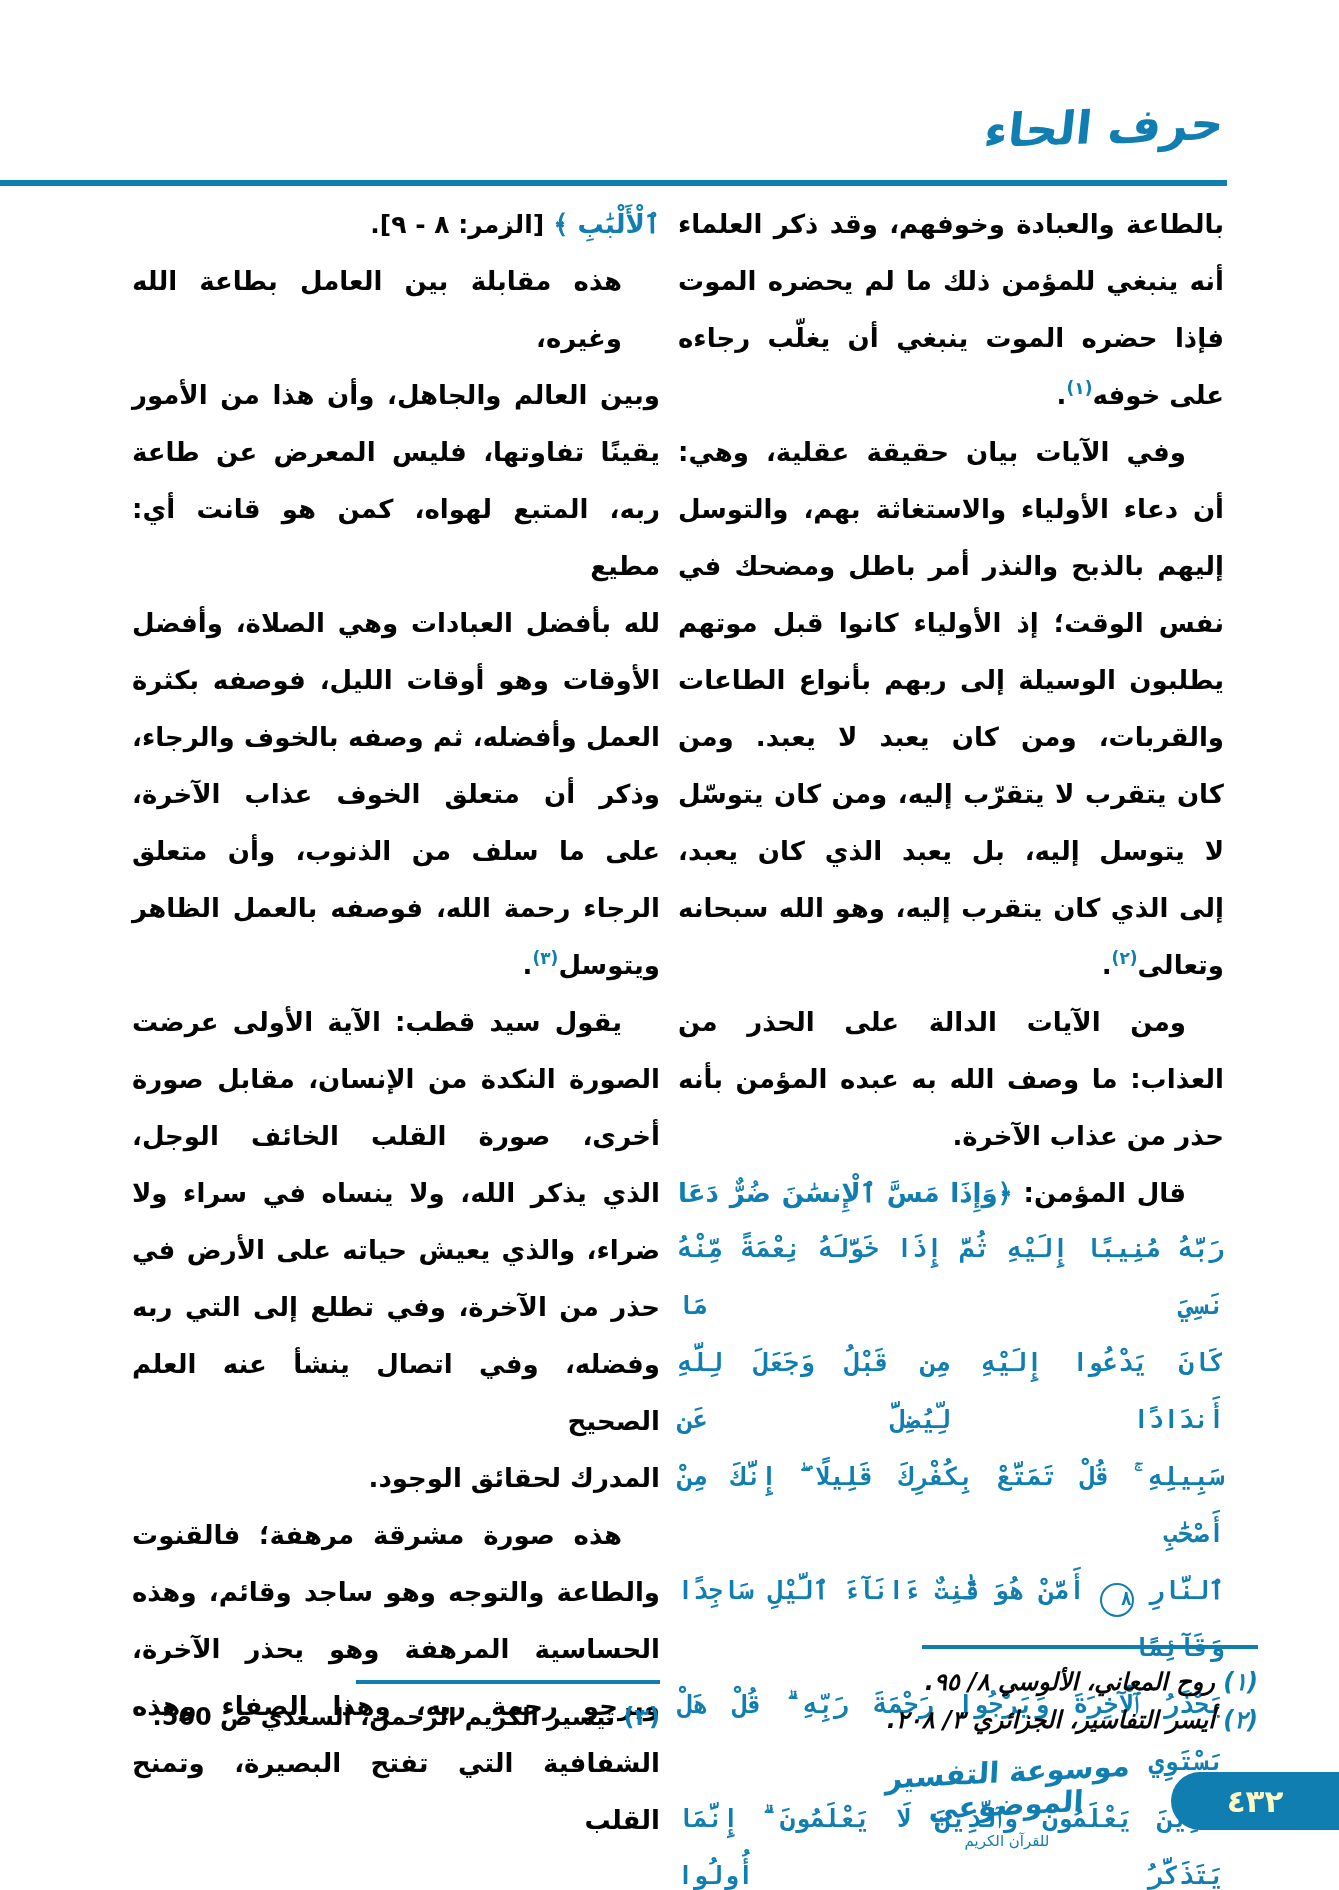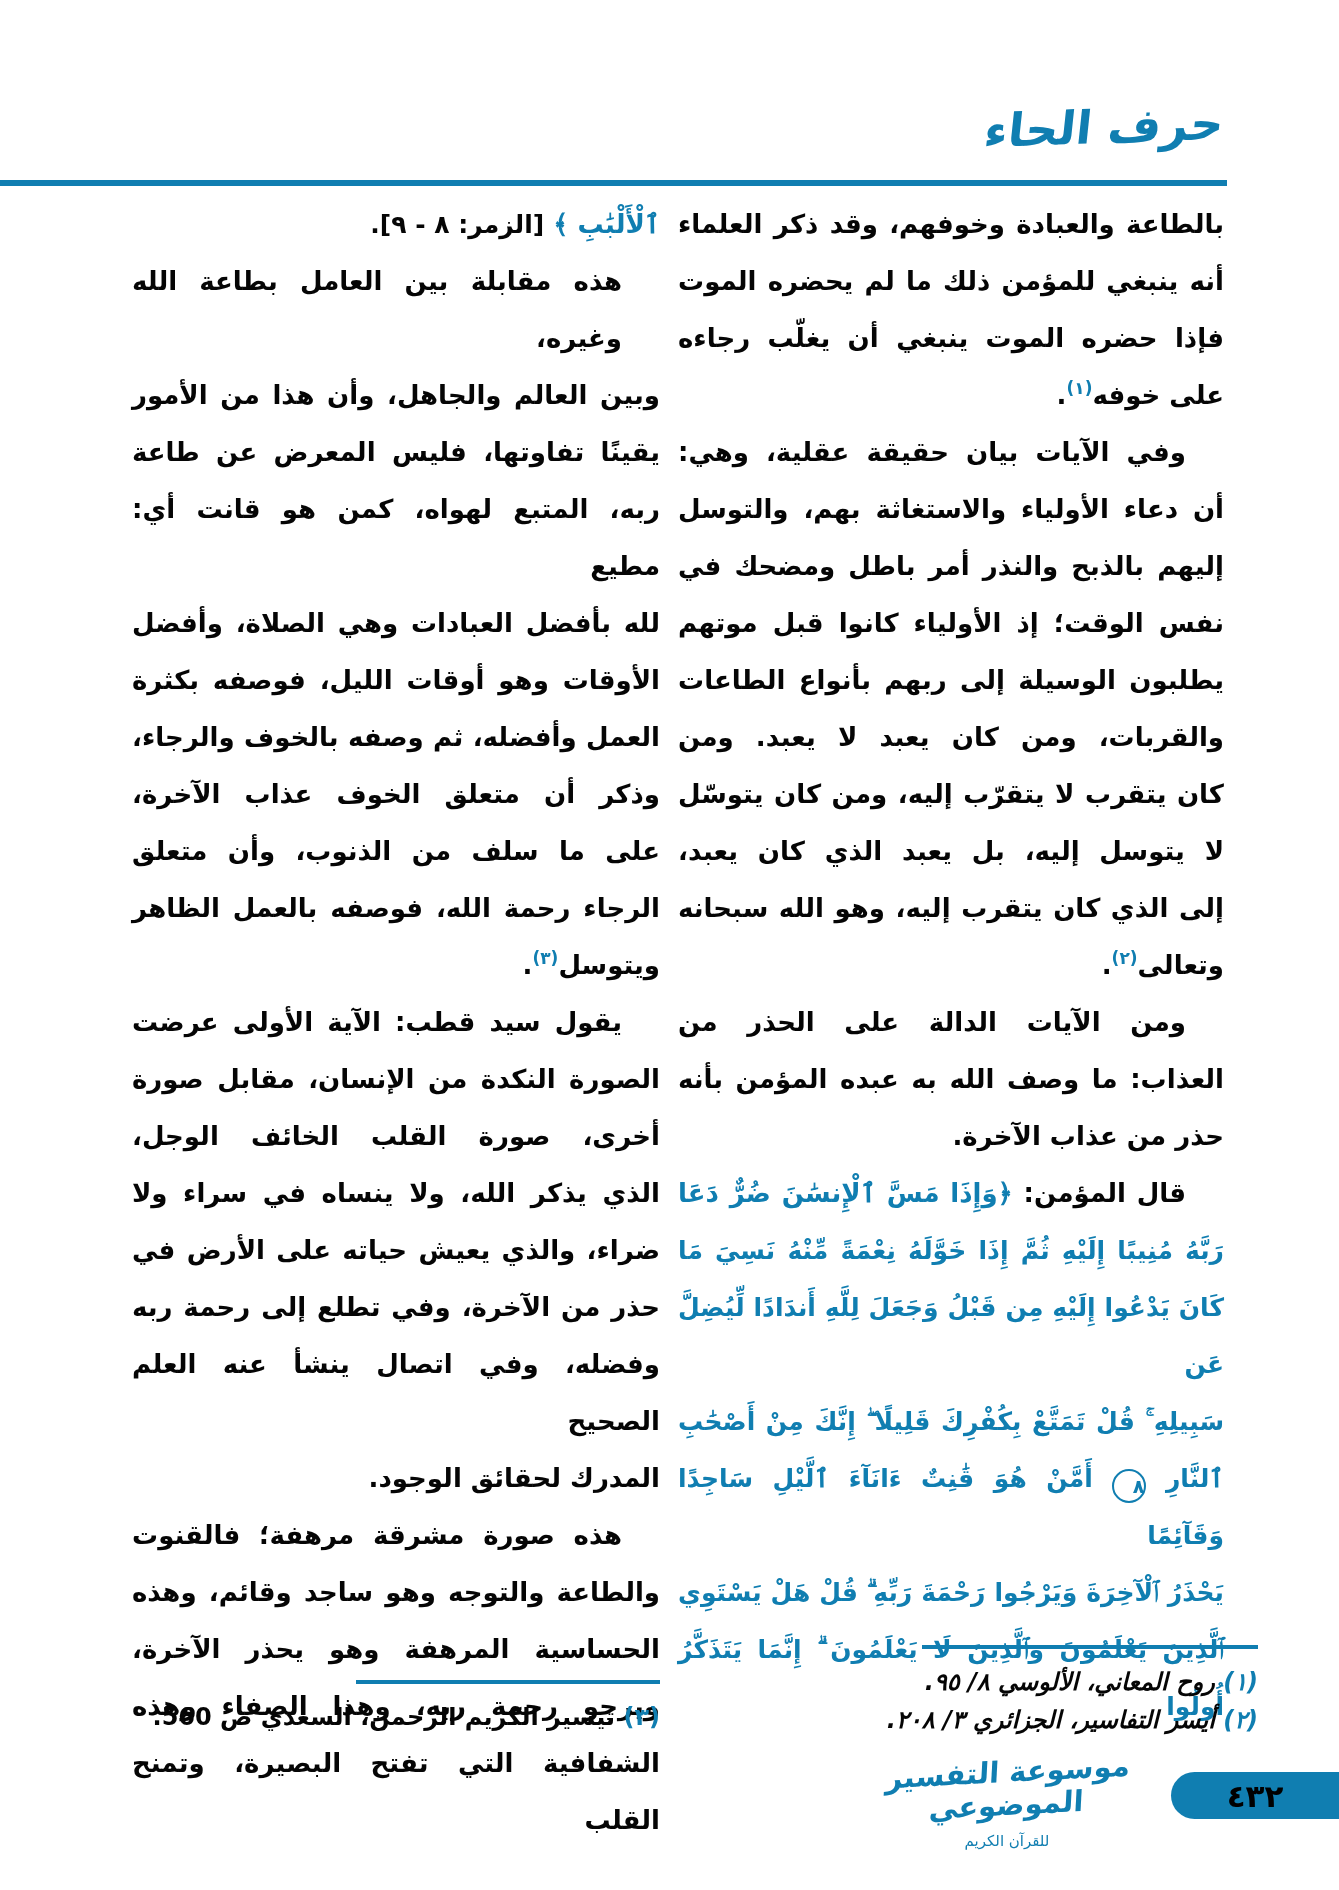--- a/index.html
+++ b/index.html
@@ -21,21 +21,21 @@
     background:var(--accent);
   }
   
   .col{position:absolute;top:196px;direction:rtl;font-size:26px;line-height:57px;font-weight:700;}
   .col-right{left:678px;width:546px;}
   .col-left{left:132px;width:528px;}
   .ln{text-align:justify;text-align-last:justify;white-space:nowrap0;}
   .ln.end{text-align-last:right;}
   .ln.indent{padding-right:38px;}
   .quran{color:var(--accent);}
-  .ln.qline{color:var(--accent);font-size:25px;}
+  .ln.qline{color:var(--accent);font-size:25px;font-family:Liberation Mono, monospace;}
   .cite{font-size:25px;}
   .fref{
     color:var(--accent);font-size:17px;vertical-align:super;line-height:0;font-weight:700;
   }
   .ayah-mark{
     display:inline-block;width:34px;height:34px;line-height:31px;box-sizing:border-box;
     border:2px solid var(--accent);border-radius:50%;
     text-align:center;font-size:19px;vertical-align:-6px;
   }
   
@@ -51,24 +51,24 @@
     position:absolute;left:872px;top:1756px;width:270px;
     text-align:center;color:var(--accent);direction:rtl;
   }
   .logo-main{
     font-size:29px;font-weight:700;line-height:1.15;
     transform:skewX(-6deg) rotate(-3deg);
     letter-spacing:-1px;
   }
   .logo-sub{font-size:15px;font-weight:400;margin-top:9px;}
   .page-pill{
-    position:absolute;right:0;top:1772px;width:168px;height:47px;
+    position:absolute;right:0;top:1772px;width:168px;height:58px;
     background:var(--accent);border-radius:29px 0 0 29px;
     display:flex;align-items:center;justify-content:center;
-    color:#000000;font-size:31px;font-weight:700;
+    color:#fef9c3;font-size:31px;font-weight:700;
   }
 </style>
 </head>
 <body>
 
 <div class="chapter-title">حرف الحاء</div>
 <div class="header-rule"></div>
 
 <div class="col col-right">
   <div class="ln">بالطاعة والعبادة وخوفهم، وقد ذكر العلماء</div>
@@ -108,21 +108,21 @@
   <div class="ln">العمل وأفضله، ثم وصفه بالخوف والرجاء،</div>
   <div class="ln">وذكر أن متعلق الخوف عذاب الآخرة،</div>
   <div class="ln">على ما سلف من الذنوب، وأن متعلق</div>
   <div class="ln">الرجاء رحمة الله، فوصفه بالعمل الظاهر</div>
   <div class="ln end"><span>ويتوسل</span><sup class="fref">(٣)</sup><span>.</span></div>
   <div class="ln indent">يقول سيد قطب: الآية الأولى عرضت</div>
   <div class="ln">الصورة النكدة من الإنسان، مقابل صورة</div>
   <div class="ln">أخرى، صورة القلب الخائف الوجل،</div>
   <div class="ln">الذي يذكر الله، ولا ينساه في سراء ولا</div>
   <div class="ln">ضراء، والذي يعيش حياته على الأرض في</div>
-  <div class="ln">حذر من الآخرة، وفي تطلع إلى رحمة ربه</div>
+  <div class="ln">حذر من الآخرة، وفي تطلع إلى التي ربه</div>
   <div class="ln">وفضله، وفي اتصال ينشأ عنه العلم الصحيح</div>
   <div class="ln end">المدرك لحقائق الوجود.</div>
   <div class="ln indent">هذه صورة مشرقة مرهفة؛ فالقنوت</div>
   <div class="ln">والطاعة والتوجه وهو ساجد وقائم، وهذه</div>
   <div class="ln">الحساسية المرهفة وهو يحذر الآخرة،</div>
   <div class="ln">ويرجو رحمة ربه، وهذا الصفاء وهذه</div>
   <div class="ln">الشفافية التي تفتح البصيرة، وتمنح القلب</div>
 </div>
 
 <div class="fnblock right">

